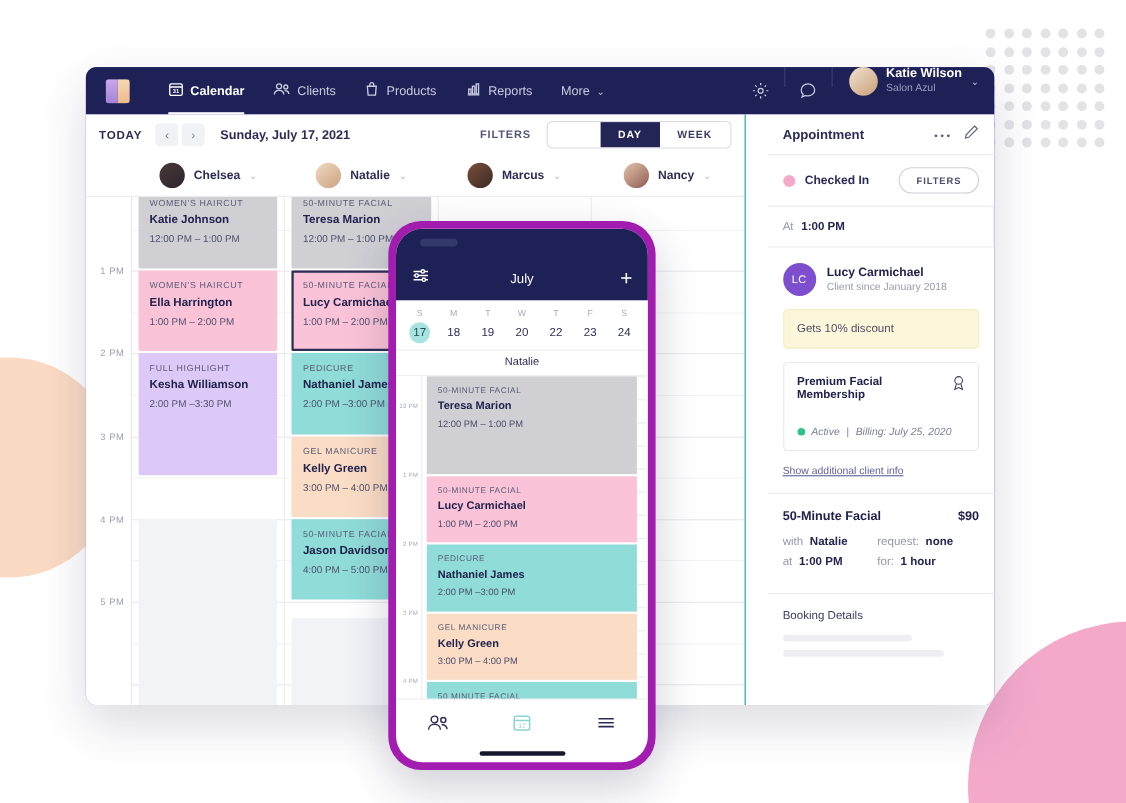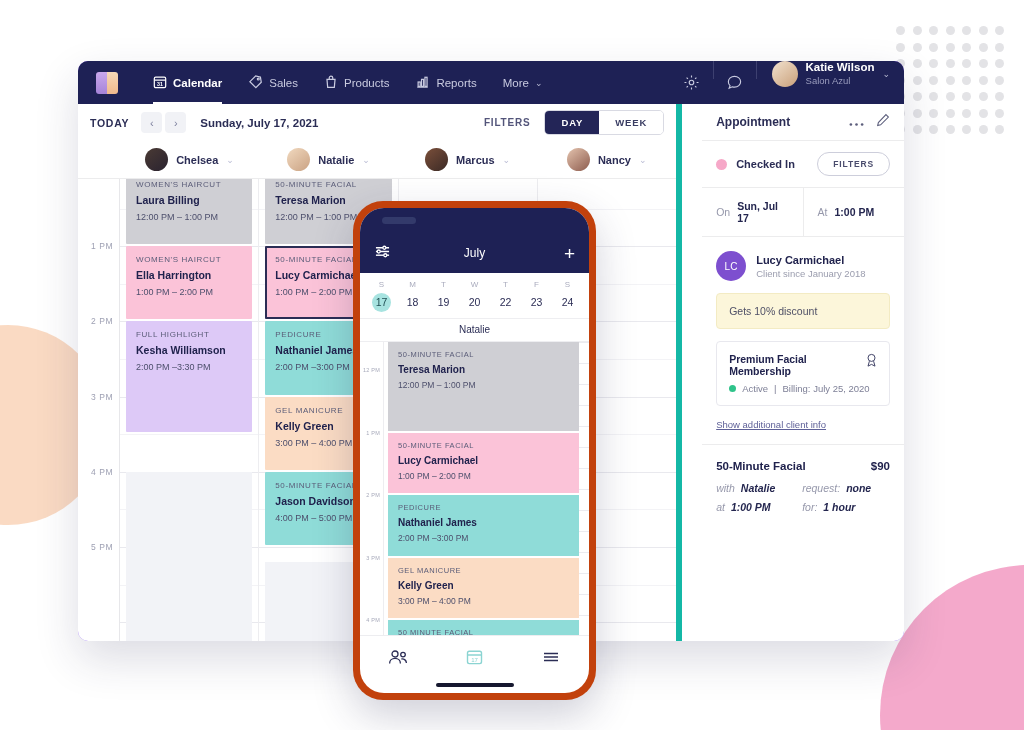--- a/index.html
+++ b/index.html
@@ -59,34 +59,34 @@
   .userbox { display:flex; align-items:center; gap:8px; margin-left:10px; cursor:pointer; }
   .avatar { width:26px; height:26px; border-radius:50%; overflow:hidden; flex:0 0 auto; position:relative; }
   .user-txt { line-height:1.2; }
   .user-name { color:#fff; font-size:11.5px; font-weight:bold; }
   .user-sub { color:#9a9cbd; font-size:9.5px; }
   .caret { color:#b9bbd4; font-size:9px; }
 
   
   .wrap { display:flex; height:537px; }
   .left { width:655px; position:relative; background:#fff; }
-  .right { width:247px; background:#fff; border-left:6px solid #14b8a6; position:relative;padding-left:20px; }
+  .right { width:247px; background:#fff; border-left:1px solid #14b8a6; position:relative;padding-left:20px; }
 
   
   .toolbar { height:37px; display:flex; align-items:center; padding:0 12px 0 12px; }
   .today { font-size:10.5px; letter-spacing:.07em; color:#2b2d55; font-weight:bold; cursor:pointer; }
   .navbtns { display:flex; gap:3px; margin-left:12px; }
   .navbtn {
     width:21px; height:21px; border-radius:4px; background:#f1f2f6; color:#7e819f;
     display:flex; align-items:center; justify-content:center; font-size:11px; cursor:pointer;
   }
   .datelabel { margin-left:14px; font-size:11.5px; color:#2b2d55; font-weight:bold; }
   .tb-right { margin-left:auto; display:flex; align-items:center; gap:14px; }
   .filters { font-size:10px; letter-spacing:.08em; color:#53557a; font-weight:bold; cursor:pointer; }
-  .seg { display:flex; border:1px solid #d9dae3; border-radius:5px; overflow:hidden; }
+  .seg { display:flex; border:1px solid #d9dae3; border-radius:5px; overflow:hidden;padding-left:48px; }
   .seg div {
     font-size:9.5px; letter-spacing:.09em; font-weight:bold; padding:6px 16px; cursor:pointer;
     color:#3a3d63; background:#fff;
   }
   .seg div.on { background:#232557; color:#fff; }
 
   
   .staffrow { height:38px; display:flex; border-bottom:1px solid #ececed; }
   .staffgut { width:42px; flex:0 0 42px; }
   .staff {
@@ -144,43 +144,43 @@
 
   .discount {
     margin:12px 14px 0 14px; background:#fcf6da; border:1px solid #f3ebc3; border-radius:4px;
     padding:11px 12px; font-size:10.5px; color:#4f5066;
   }
   .member {
     margin:12px 14px 0 14px; background:#fff; border:1px solid #e8e8ee; border-radius:4px;
     padding:11px 12px; position:relative;
   }
   .member .mt { font-size:10.5px; font-weight:bold; color:#20224d; padding-right:22px; }
-  .member .ms { font-size:9.5px; color:#7d7f96; margin-top:6px; display:flex; align-items:center; gap:6px; }
+  .member .ms { font-size:9.5px; color:#7d7f96; margin-top:22px; display:flex; align-items:center; gap:6px;font-style:italic; }
   .gdot { width:7px; height:7px; border-radius:50%; background:#2fc38a; display:inline-block; }
   .member .badge-ico { position:absolute; right:11px; top:11px; color:#3b3d63; }
   .showmore {
     margin:13px 14px 14px 14px; font-size:9.5px; color:#5f6198; text-decoration:underline; cursor:pointer; display:inline-block;
   }
   .svc-head {
     border-top:1px solid #ececed; padding:15px 14px 0 14px; display:flex; align-items:baseline;
   }
   .svc-nm { font-size:11.5px; font-weight:bold; color:#20224d; }
   .svc-pr { margin-left:auto; font-size:11.5px; font-weight:bold; color:#20224d; }
   .svc-meta { padding:10px 14px 15px 14px; }
-  .svc-meta .ln { display:flex; margin-bottom:7px; font-size:10.5px;font-style:italic; }
+  .svc-meta .ln { display:flex; margin-bottom:7px; font-size:10.5px; }
   .svc-meta .ln .a { width:86px; display:flex; gap:6px; }
   .svc-meta .ln .b { display:flex; gap:6px; }
   .booking { border-top:1px solid #ececed; padding:14px; }
   .booking .bt { font-size:10.5px; color:#3b3d63; margin-bottom:11px; }
   .skel { height:6px; border-radius:3px; background:#eeeef2; margin-bottom:8px; }
 
   
   #phone {
     position:absolute; left:353px; top:201px; width:243px; height:499px;
-    background:#c2410c; border-radius:30px; padding:7px;
+    background:#a21caf; border-radius:30px; padding:7px;
     box-shadow:0 16px 40px rgba(40,40,80,.22);
   }
   .pscreen { width:100%; height:100%; background:#fff; border-radius:24px; overflow:hidden; position:relative; display:flex; flex-direction:column; }
   .pnav { background:#1e2155; height:65px; position:relative; flex:0 0 auto; }
   .notch { position:absolute; left:22px; top:9px; width:34px; height:7px; border-radius:4px; background:#333a6b; }
   .pnav-row { position:absolute; left:0; right:0; bottom:0; height:40px; display:flex; align-items:center; padding:0 14px; }
   .pnav-row .ttl { position:absolute; left:0; right:0; text-align:center; color:#fff; font-size:12px; }
   .pplus { margin-left:auto; color:#fff; font-size:19px; line-height:1; z-index:2; }
   .pfilter { color:#fff; z-index:2; }
   .pdays { display:flex; padding:7px 6px 6px 6px; flex:0 0 auto; }
@@ -282,30 +282,32 @@
         <span>
           <svg width="14" height="14" viewBox="0 0 16 16">
               <rect x="1.5" y="2.5" width="13" height="12" rx="1.6"></rect>
               <line x1="1.5" y1="5.8" x2="14.5" y2="5.8"></line>
               <text x="8" y="12.4" font-size="6" text-anchor="middle" fill="currentColor" stroke="none">31</text>
             </svg>
         </span>
         <span>Calendar</span>
       </div>
 
-
       <div class="navitem">
         <span>
-          <svg width="15" height="14" viewBox="0 0 16 16">
-              <path d="M13.6 2.4 8.2 1 1.6 7.6l6.8 6.8 6.2-6.2z"></path>
-              <circle cx="11.2" cy="4.6" r="1.1"></circle>
+          <svg width="16" height="14" viewBox="0 0 18 14">
+              <circle cx="6.4" cy="4.2" r="2.6"></circle>
+              <path d="M1.6 12.6c0-2.6 2.1-4.3 4.8-4.3s4.8 1.7 4.8 4.3"></path>
+              <circle cx="13.3" cy="4.8" r="2"></circle>
+              <path d="M12 8.6c2.4-.3 4.4 1.2 4.4 3.4"></path>
             </svg>
         </span>
-        <span>Sales</span>
-      </div>
+        <span>Clients</span>
+      </div>
+
 
       <div class="navitem">
         <span>
           <svg width="14" height="14" viewBox="0 0 16 16">
               <path d="M3.4 5h9.2l-.8 9.2H4.2z"></path>
               <path d="M6 5V3.2a2 2 0 0 1 4 0V5"></path>
             </svg>
         </span>
         <span>Products</span>
       </div>
@@ -415,21 +417,21 @@
                 <div class="hline half" style="top: 255.2px;"></div>
                 <div class="hline" style="top: 292.8px;"></div>
                 <div class="hline half" style="top: 330.4px;"></div>
                 <div class="hline" style="top: 368px;"></div>
                 <div class="hline half" style="top: 405.6px;"></div>
                 <div class="hline" style="top: 443.2px;"></div>
                 <div class="colinner">
                   <div class="blocked" style="top: 292.8px; height: 180.48px;"></div>
                   <div class="appt" style="background: rgb(207, 207, 212); top: -8px; height: 73.2px;">
                     <div class="svc">WOMEN'S HAIRCUT</div>
-                    <div class="cli">Laura Billing</div>
+                    <div class="cli">Katie Johnson</div>
                     <div class="tm">12:00 PM – 1:00 PM</div>
                   </div>
                   <div class="appt" style="background: rgb(251, 195, 216); top: 67.2px; height: 73.2px;">
                     <div class="svc">WOMEN'S HAIRCUT</div>
                     <div class="cli">Ella Harrington</div>
                     <div class="tm">1:00 PM – 2:00 PM</div>
                   </div>
                   <div class="appt" style="background: rgb(221, 201, 247); top: 142.4px; height: 110.8px;">
                     <div class="svc">FULL HIGHLIGHT</div>
                     <div class="cli">Kesha Williamson</div>
@@ -561,24 +563,20 @@
 
         <div class="rp-row">
           <span class="dot"></span>
           <span class="statustxt">Checked In</span>
           <button class="checkout">FILTERS</button>
         </div>
 
 
         <div class="rp-split">
           <div>
-            <span class="lbl">On</span>
-            <span class="val">Sun, Jul 17</span>
-          </div>
-          <div>
             <span class="lbl">At</span>
             <span class="val">1:00 PM</span>
           </div>
         </div>
 
         <div class="client">
           <div class="cl-av">LC</div>
           <div>
             <div class="cl-nm">Lucy Carmichael</div>
             <div class="cl-since">Client since January 2018</div>
@@ -625,20 +623,25 @@
               <span class="lbl">at</span>
               <span class="val">1:00 PM</span>
             </span>
             <span class="b">
               <span class="lbl">for:</span>
               <span class="val">1 hour</span>
             </span>
           </div>
         </div>
 
+        <div class="booking">
+          <div class="bt">Booking Details</div>
+          <div class="skel" style="width:66%"></div>
+          <div class="skel" style="width:82%"></div>
+        </div>
       </div>
     </div>
   </div>
 
   <div id="phone">
     <div class="pscreen">
 
       <div class="pnav">
         <div class="notch"></div>
         <div class="pnav-row">

